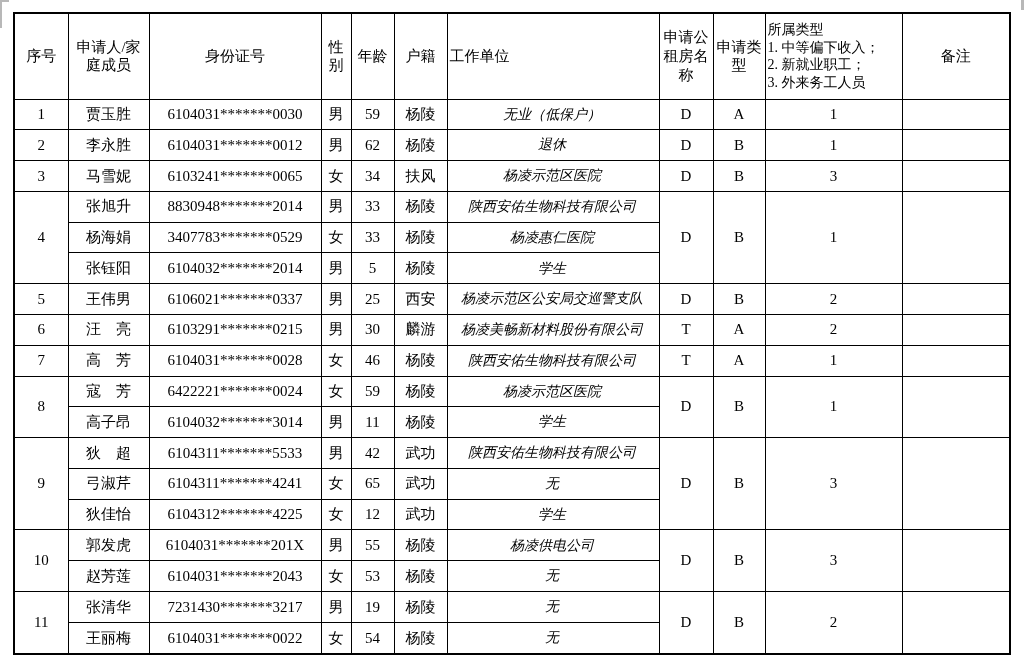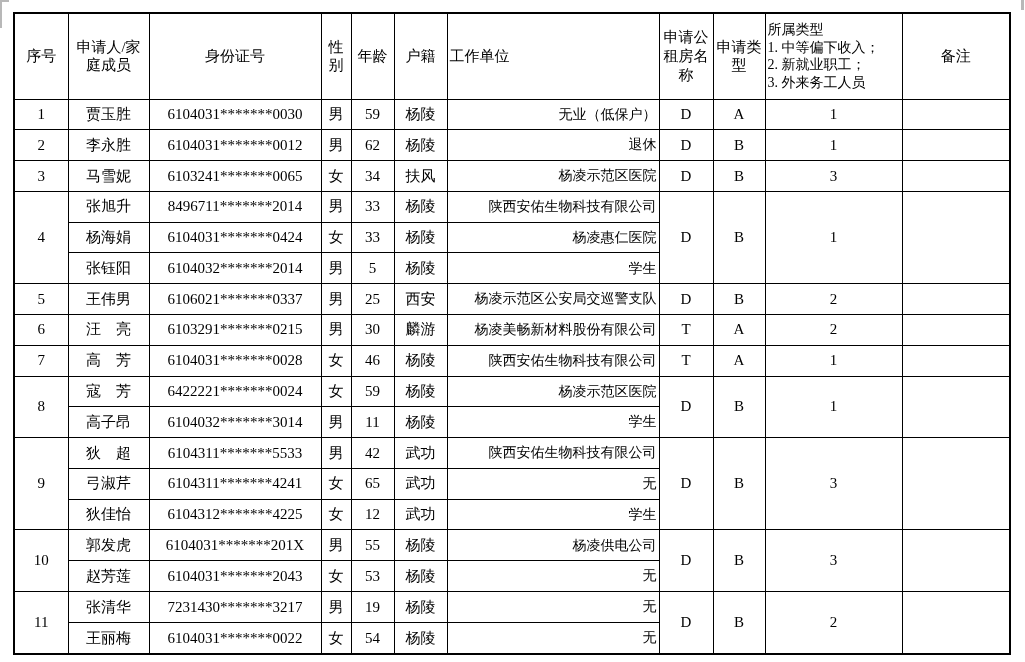--- a/index.html
+++ b/index.html
@@ -25,21 +25,21 @@
     line-height:1.25;
     text-align:center;
     vertical-align:middle;
     padding:0 2px;
     overflow:hidden;
     word-break:break-all;
   }
   thead tr { height:86px; }
   th.left, td.left { text-align:left; }
   th.pre { white-space:pre-line; font-size:14px; }
-  td.work { text-align:right; padding-left:0; font-size:14px; white-space:nowrap; }
+  td.work { text-align:center; padding-left:0; font-size:14px; white-space:nowrap;font-style:italic; }
   
   .artifact { position:absolute; background:#b8b8b8; }
   .art-tl-v { left:0; top:0; width:2px; height:28px; }
   .art-tl-h { left:0; top:0; width:9px; height:2px; }
   .art-tr-v { left:1021px; top:0; width:3px; height:10px; }
 </style>
 </head>
 <body>
 
 <div class="page">
@@ -115,33 +115,33 @@
           <td>扶风</td>
           <td class="work">杨凌示范区医院</td>
           <td>D</td>
           <td>B</td>
           <td>3</td>
           <td></td>
         </tr>
         <tr>
           <td rowspan="3">4</td>
           <td>张旭升</td>
-          <td>8496711*******2014</td>
+          <td>8830948*******2014</td>
           <td>男</td>
           <td>33</td>
           <td>杨陵</td>
           <td class="work">陕西安佑生物科技有限公司</td>
           <td rowspan="3">D</td>
           <td rowspan="3">B</td>
           <td rowspan="3">1</td>
           <td rowspan="3"></td>
         </tr>
         <tr>
           <td>杨海娟</td>
-          <td>6104031*******0424</td>
+          <td>3407783*******0529</td>
           <td>女</td>
           <td>33</td>
           <td>杨陵</td>
           <td class="work">杨凌惠仁医院</td>
         </tr>
         <tr>
           <td>张钰阳</td>
           <td>6104032*******2014</td>
           <td>男</td>
           <td>5</td>

